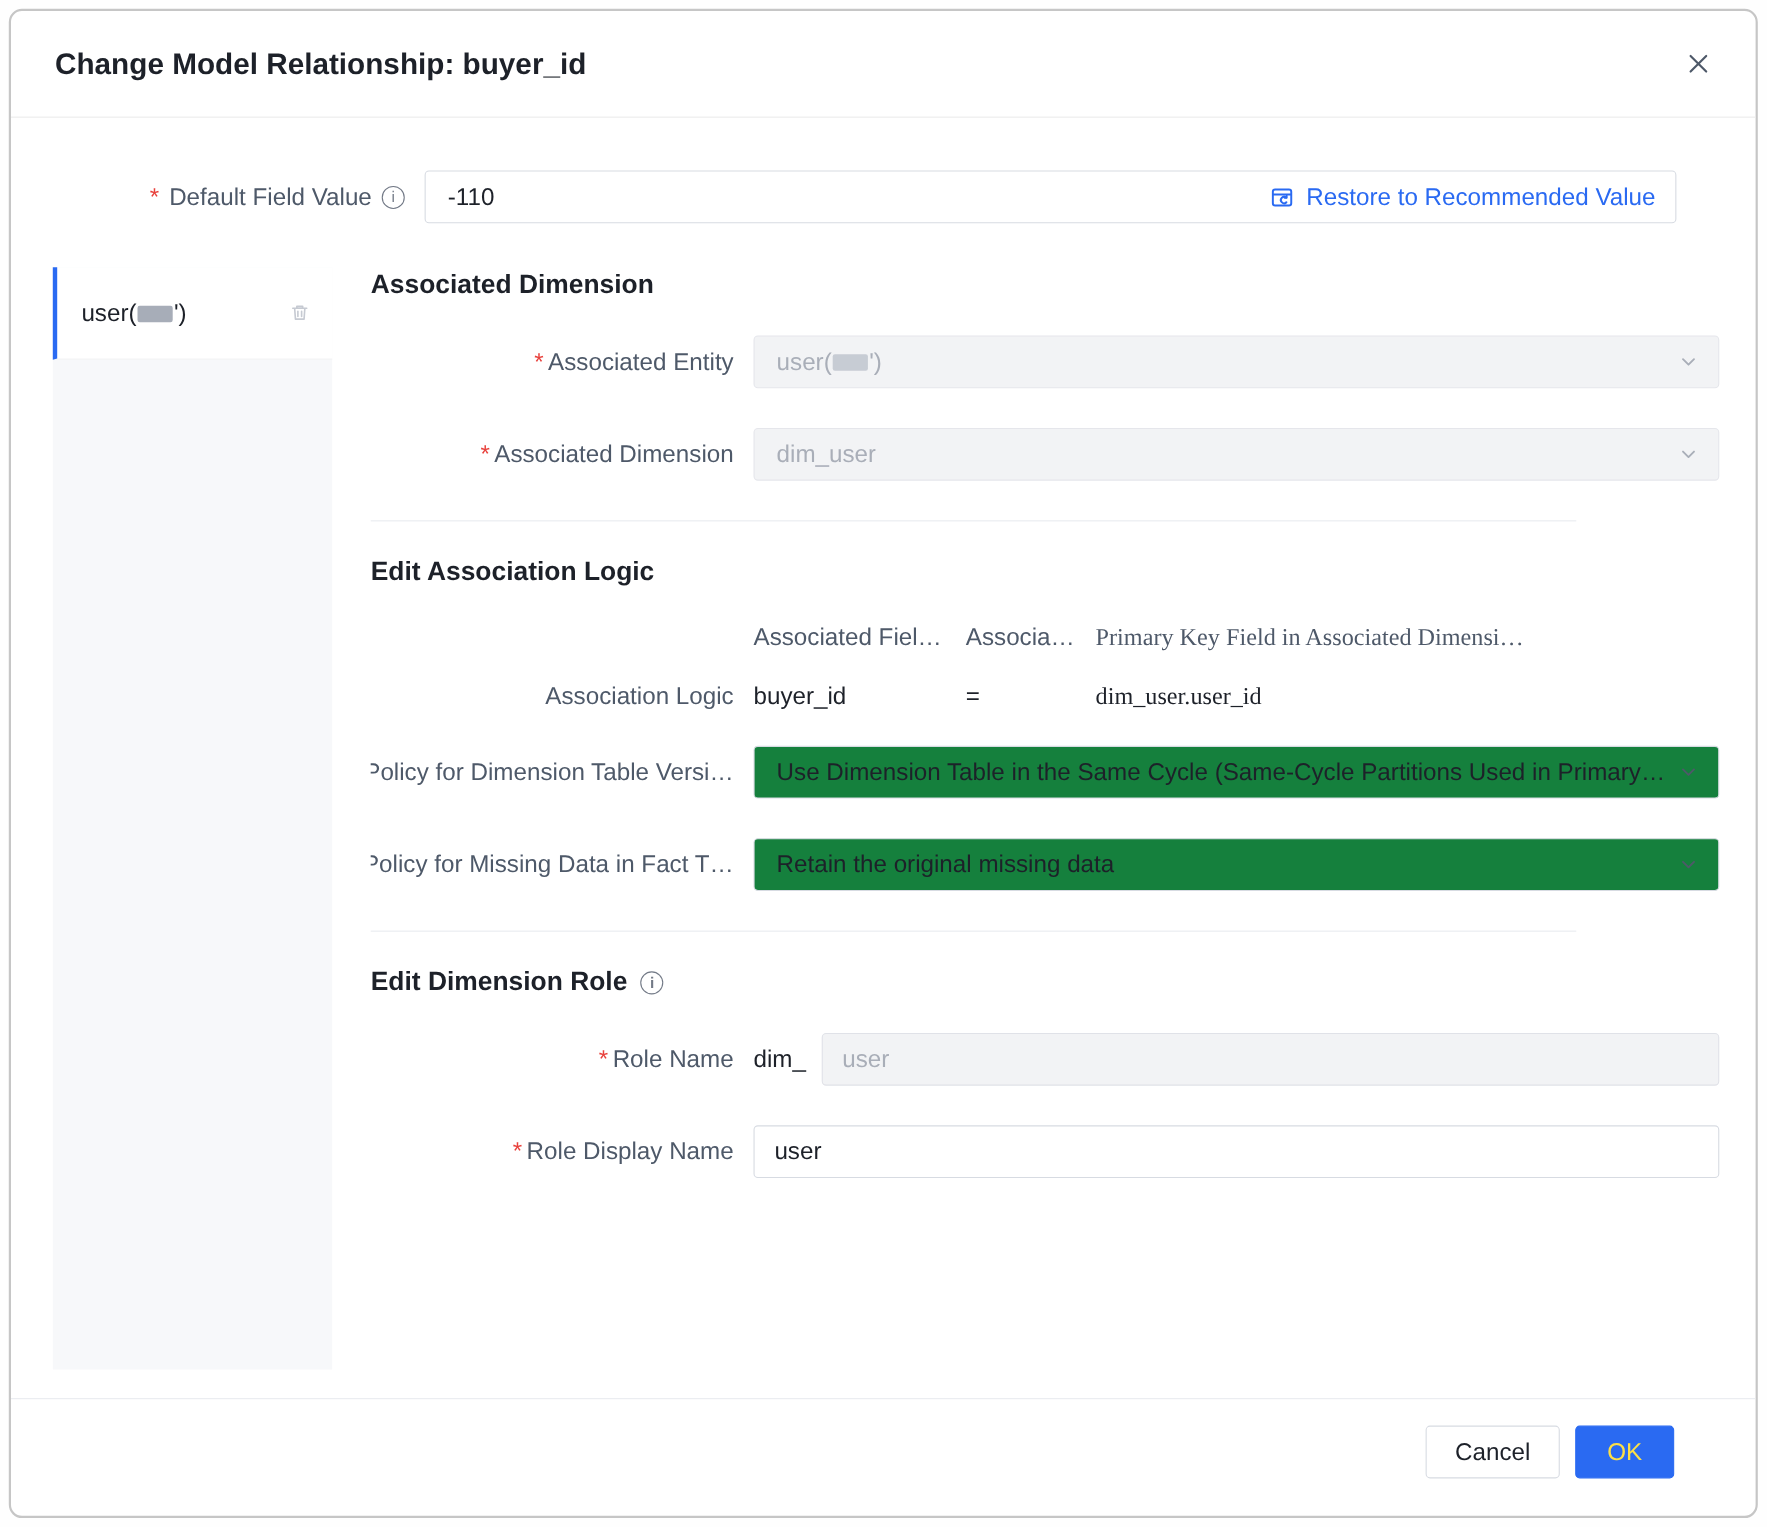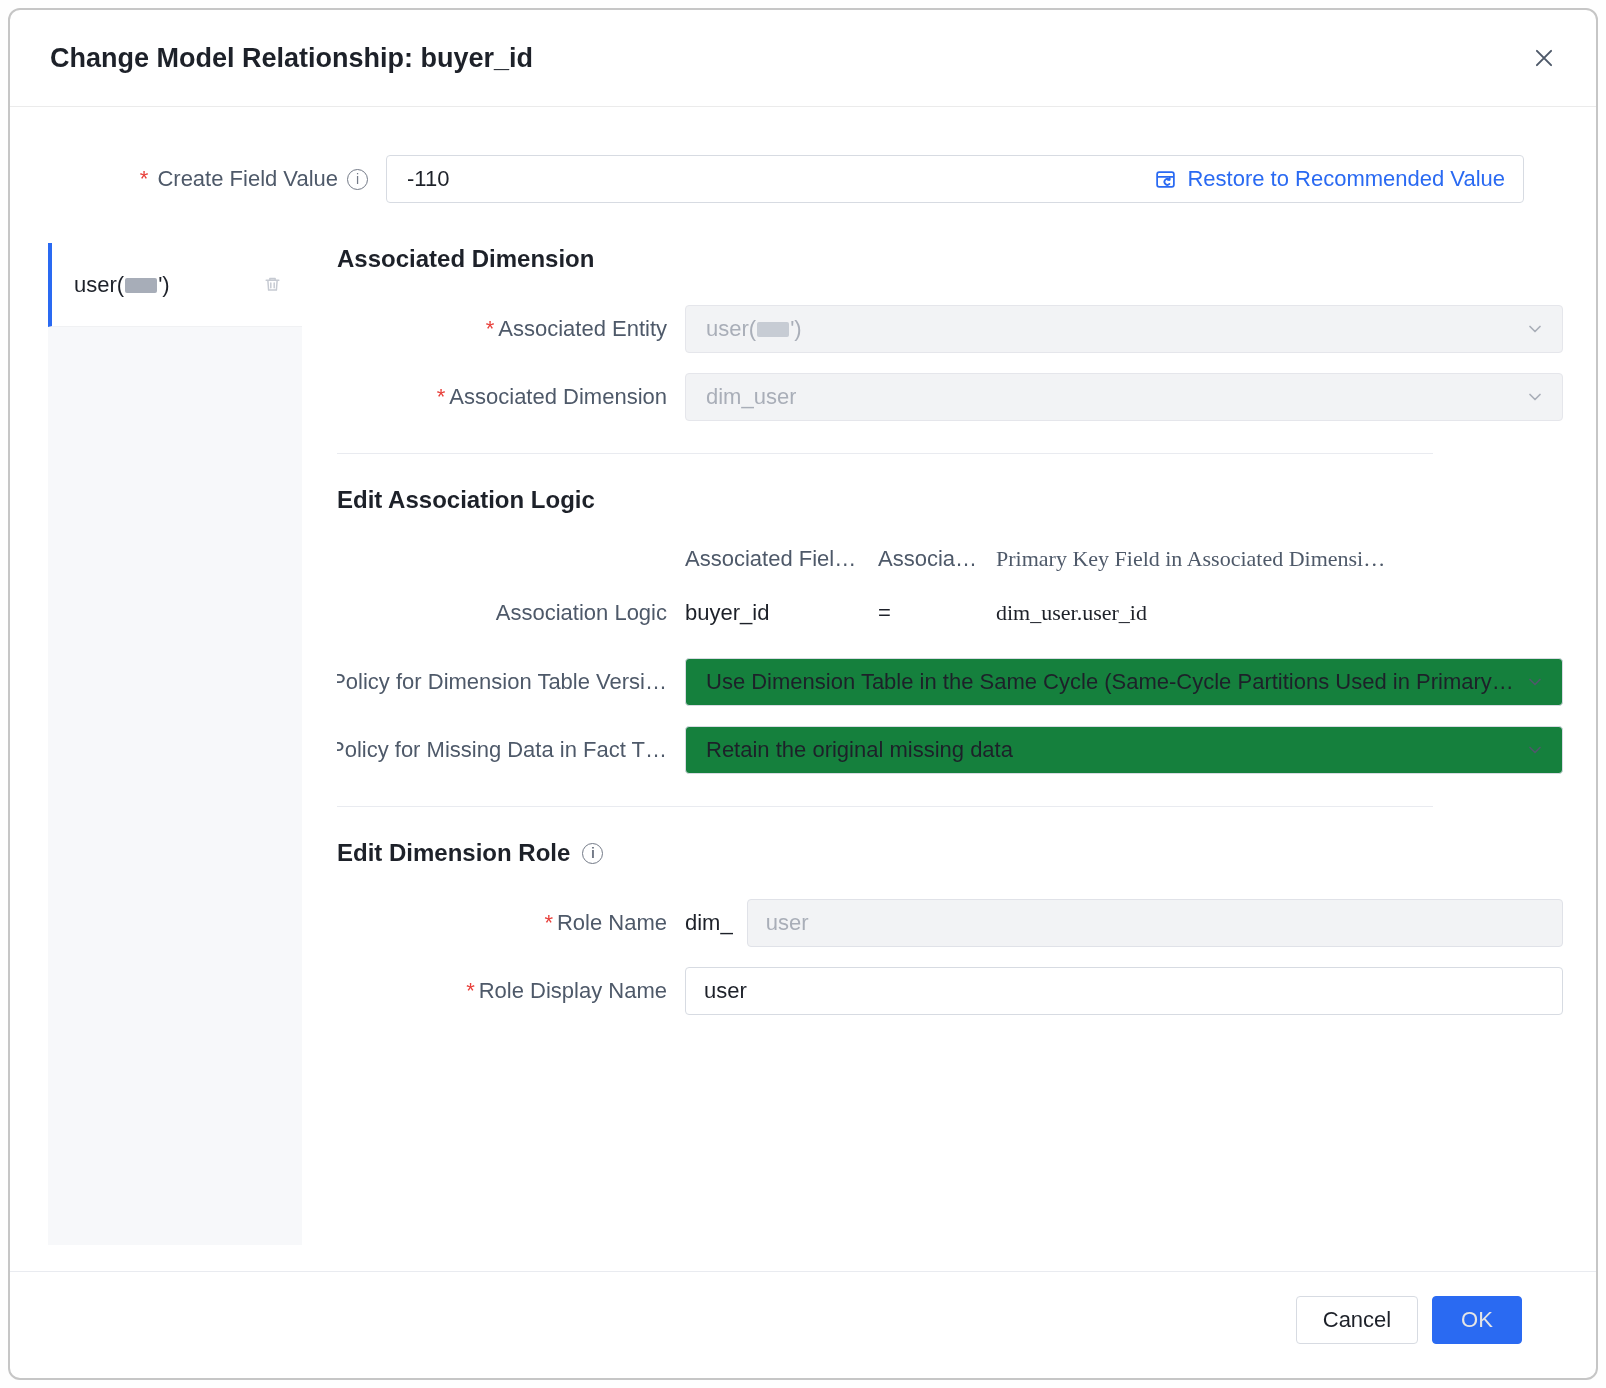--- a/index.html
+++ b/index.html
@@ -44,21 +44,21 @@
   .blob.light{ background:#c7ccd4; }
   .trash{ color:#c6cad2; display:flex; align-items:center; cursor:pointer; }
   .create-btn{ display:block; margin:24px auto 0; width:208px; height:50px; background:#fff;
     border:1px solid var(--accent); border-radius:4px; color:var(--accent); font-size:22px;
     font-family:inherit; cursor:pointer; }
 
   
   .main{ flex:1; margin-left:35px; margin-right:72px; }
   .section-heading{ margin:2px 0 32px; font-size:24px; font-weight:700; color:#1d2129;
     display:flex; align-items:center; gap:12px; }
-  .form-row{ display:flex; align-items:center; margin-bottom:20px; }
+  .form-row{ display:flex; align-items:center; margin-bottom:36px; }
   .form-label{ width:330px; flex-shrink:0; display:flex; justify-content:flex-end; align-items:center;
     font-size:22px; color:#4e5969; white-space:nowrap; overflow:hidden; }
   .form-label .req{ margin-right:4px; }
   .control{ flex:1; margin-left:18px; min-width:0; }
   .select{ height:48px; border:1px solid #d7dbe2; border-radius:4px; background:#15803d;
     display:flex; align-items:center; justify-content:space-between; padding:0 18px 0 20px;
     font-size:22px; color:#1d2129; cursor:pointer; }
   .select .sel-text{ overflow:hidden; white-space:nowrap; text-overflow:ellipsis; }
   .select .chev{ color:#4e5969; display:flex; align-items:center; margin-left:12px; flex-shrink:0; }
   .select.disabled{ background:#f2f3f5; border-color:#e5e6eb; color:#a9aeb8; cursor:default; }
@@ -77,42 +77,42 @@
     font-family:inherit; color:#1d2129; min-width:0; }
   .text-input.disabled{ background:#f2f3f5; border:1px solid #e0e2e8; }
   .text-input.normal{ background:#fff; border:1px solid #d7dbe2; }
   .text-input::placeholder{ color:#a9aeb8; }
 
   
   .dialog-footer{ height:107px; flex-shrink:0; border-top:1px solid #e9ebf0;
     display:flex; justify-content:flex-end; align-items:flex-start; padding:24px 74px 0 0; gap:14px; }
   .btn{ height:48px; border-radius:4px; font-size:22px; font-family:inherit; cursor:pointer; }
   .btn-cancel{ width:122px; background:#fff; border:1px solid #d7dbe2; color:#1d2129; }
-  .btn-ok{ width:90px; background:var(--accent); border:1px solid var(--accent); color:#e5e5e5; }
+  .btn-ok{ width:90px; background:var(--accent); border:1px solid var(--accent); color:#fde047; }
 </style>
 </head>
 <body>
 
 <div class="dialog">
 
   <div class="dialog-header">
     <h1 class="dialog-title">Change Model Relationship: buyer_id</h1>
     <span class="close-btn">
       <svg width="24" height="24" viewBox="0 0 22 22" fill="none">
         <path d="M4.5 4.5l13 13M17.5 4.5l-13 13" stroke="currentColor" stroke-width="1.8" stroke-linecap="round"></path>
       </svg>
     </span>
   </div>
 
   <div class="dialog-body">
 
     <div class="default-row">
       <div class="top-label">
         <i class="req"></i>
-        <span>Create Field Value</span>
+        <span>Default Field Value</span>
         <span class="info-icon"></span>
       </div>
       <div class="default-input">
         <span>-110</span>
         <a class="restore-link">
           <span style="display:flex;align-items:center;">
             <svg width="23" height="23" viewBox="0 0 22 22" fill="none">
               <rect x="3" y="4" width="16" height="14" rx="2" stroke="currentColor" stroke-width="1.7"></rect>
               <path d="M3 8.5h16" stroke="currentColor" stroke-width="1.7"></path>
               <path d="M14.8 15.2a2.8 2.8 0 1 1-.2-4.1" stroke="currentColor" stroke-width="1.7" stroke-linecap="round"></path>

